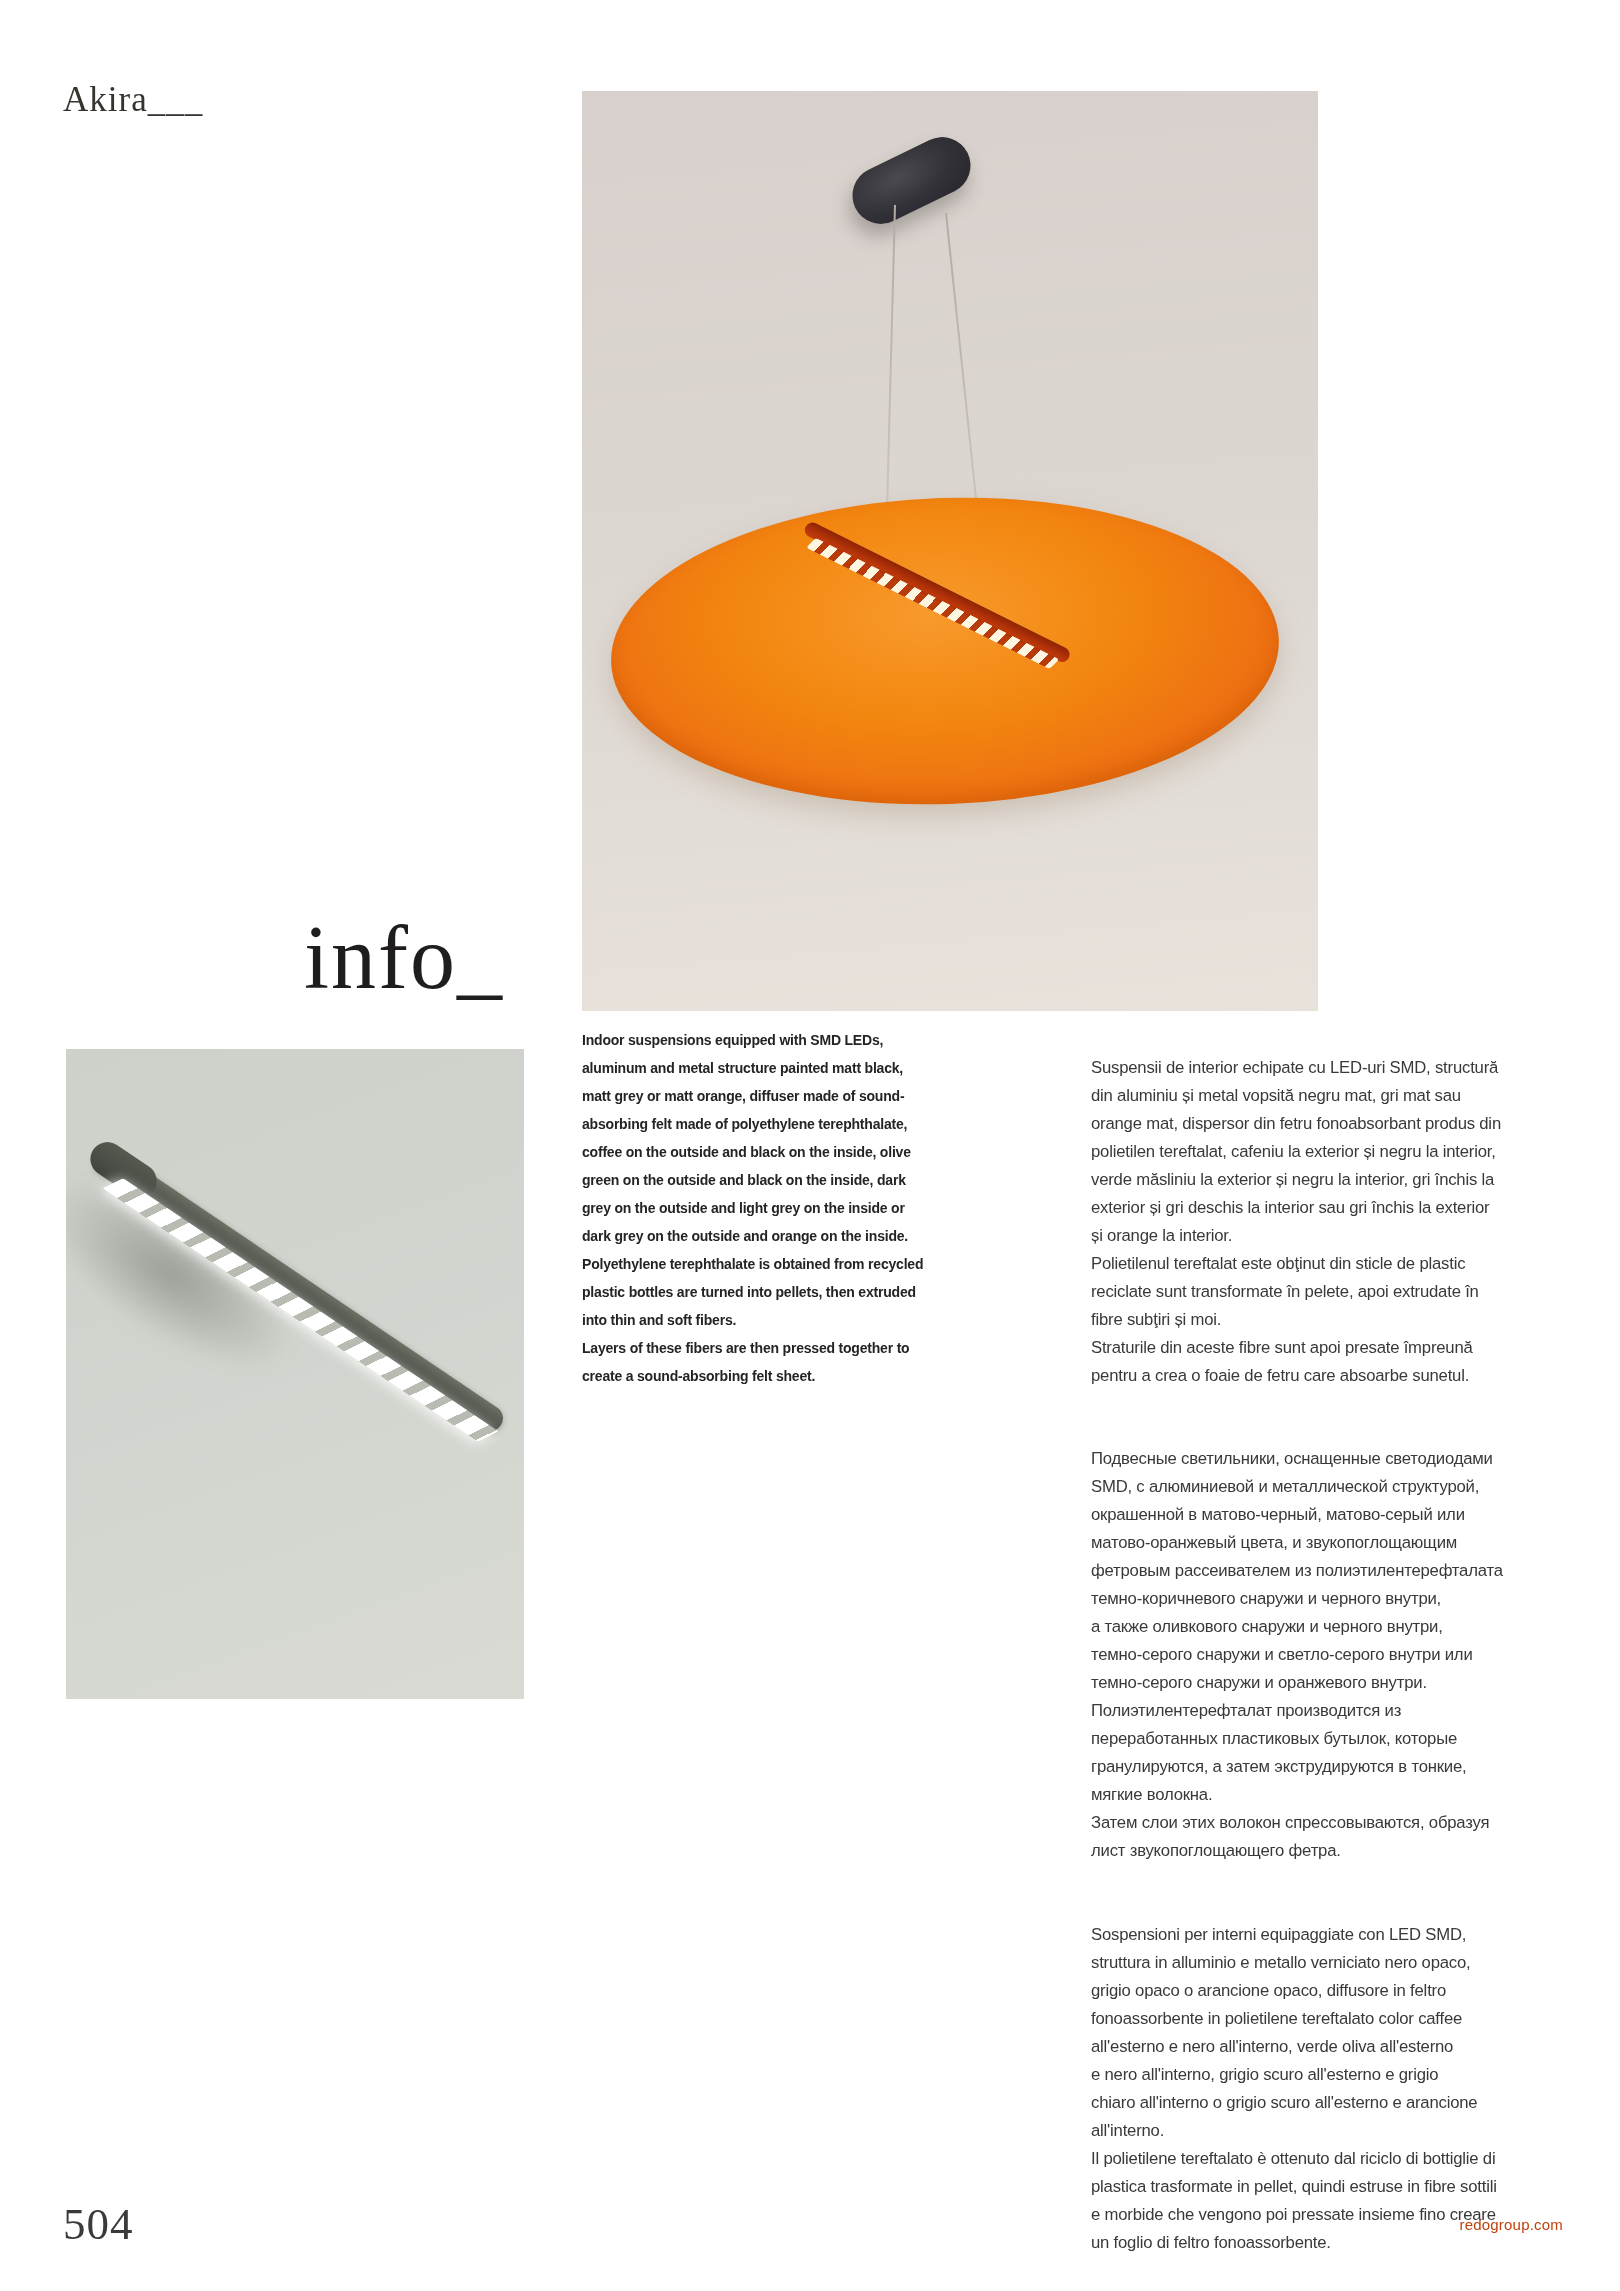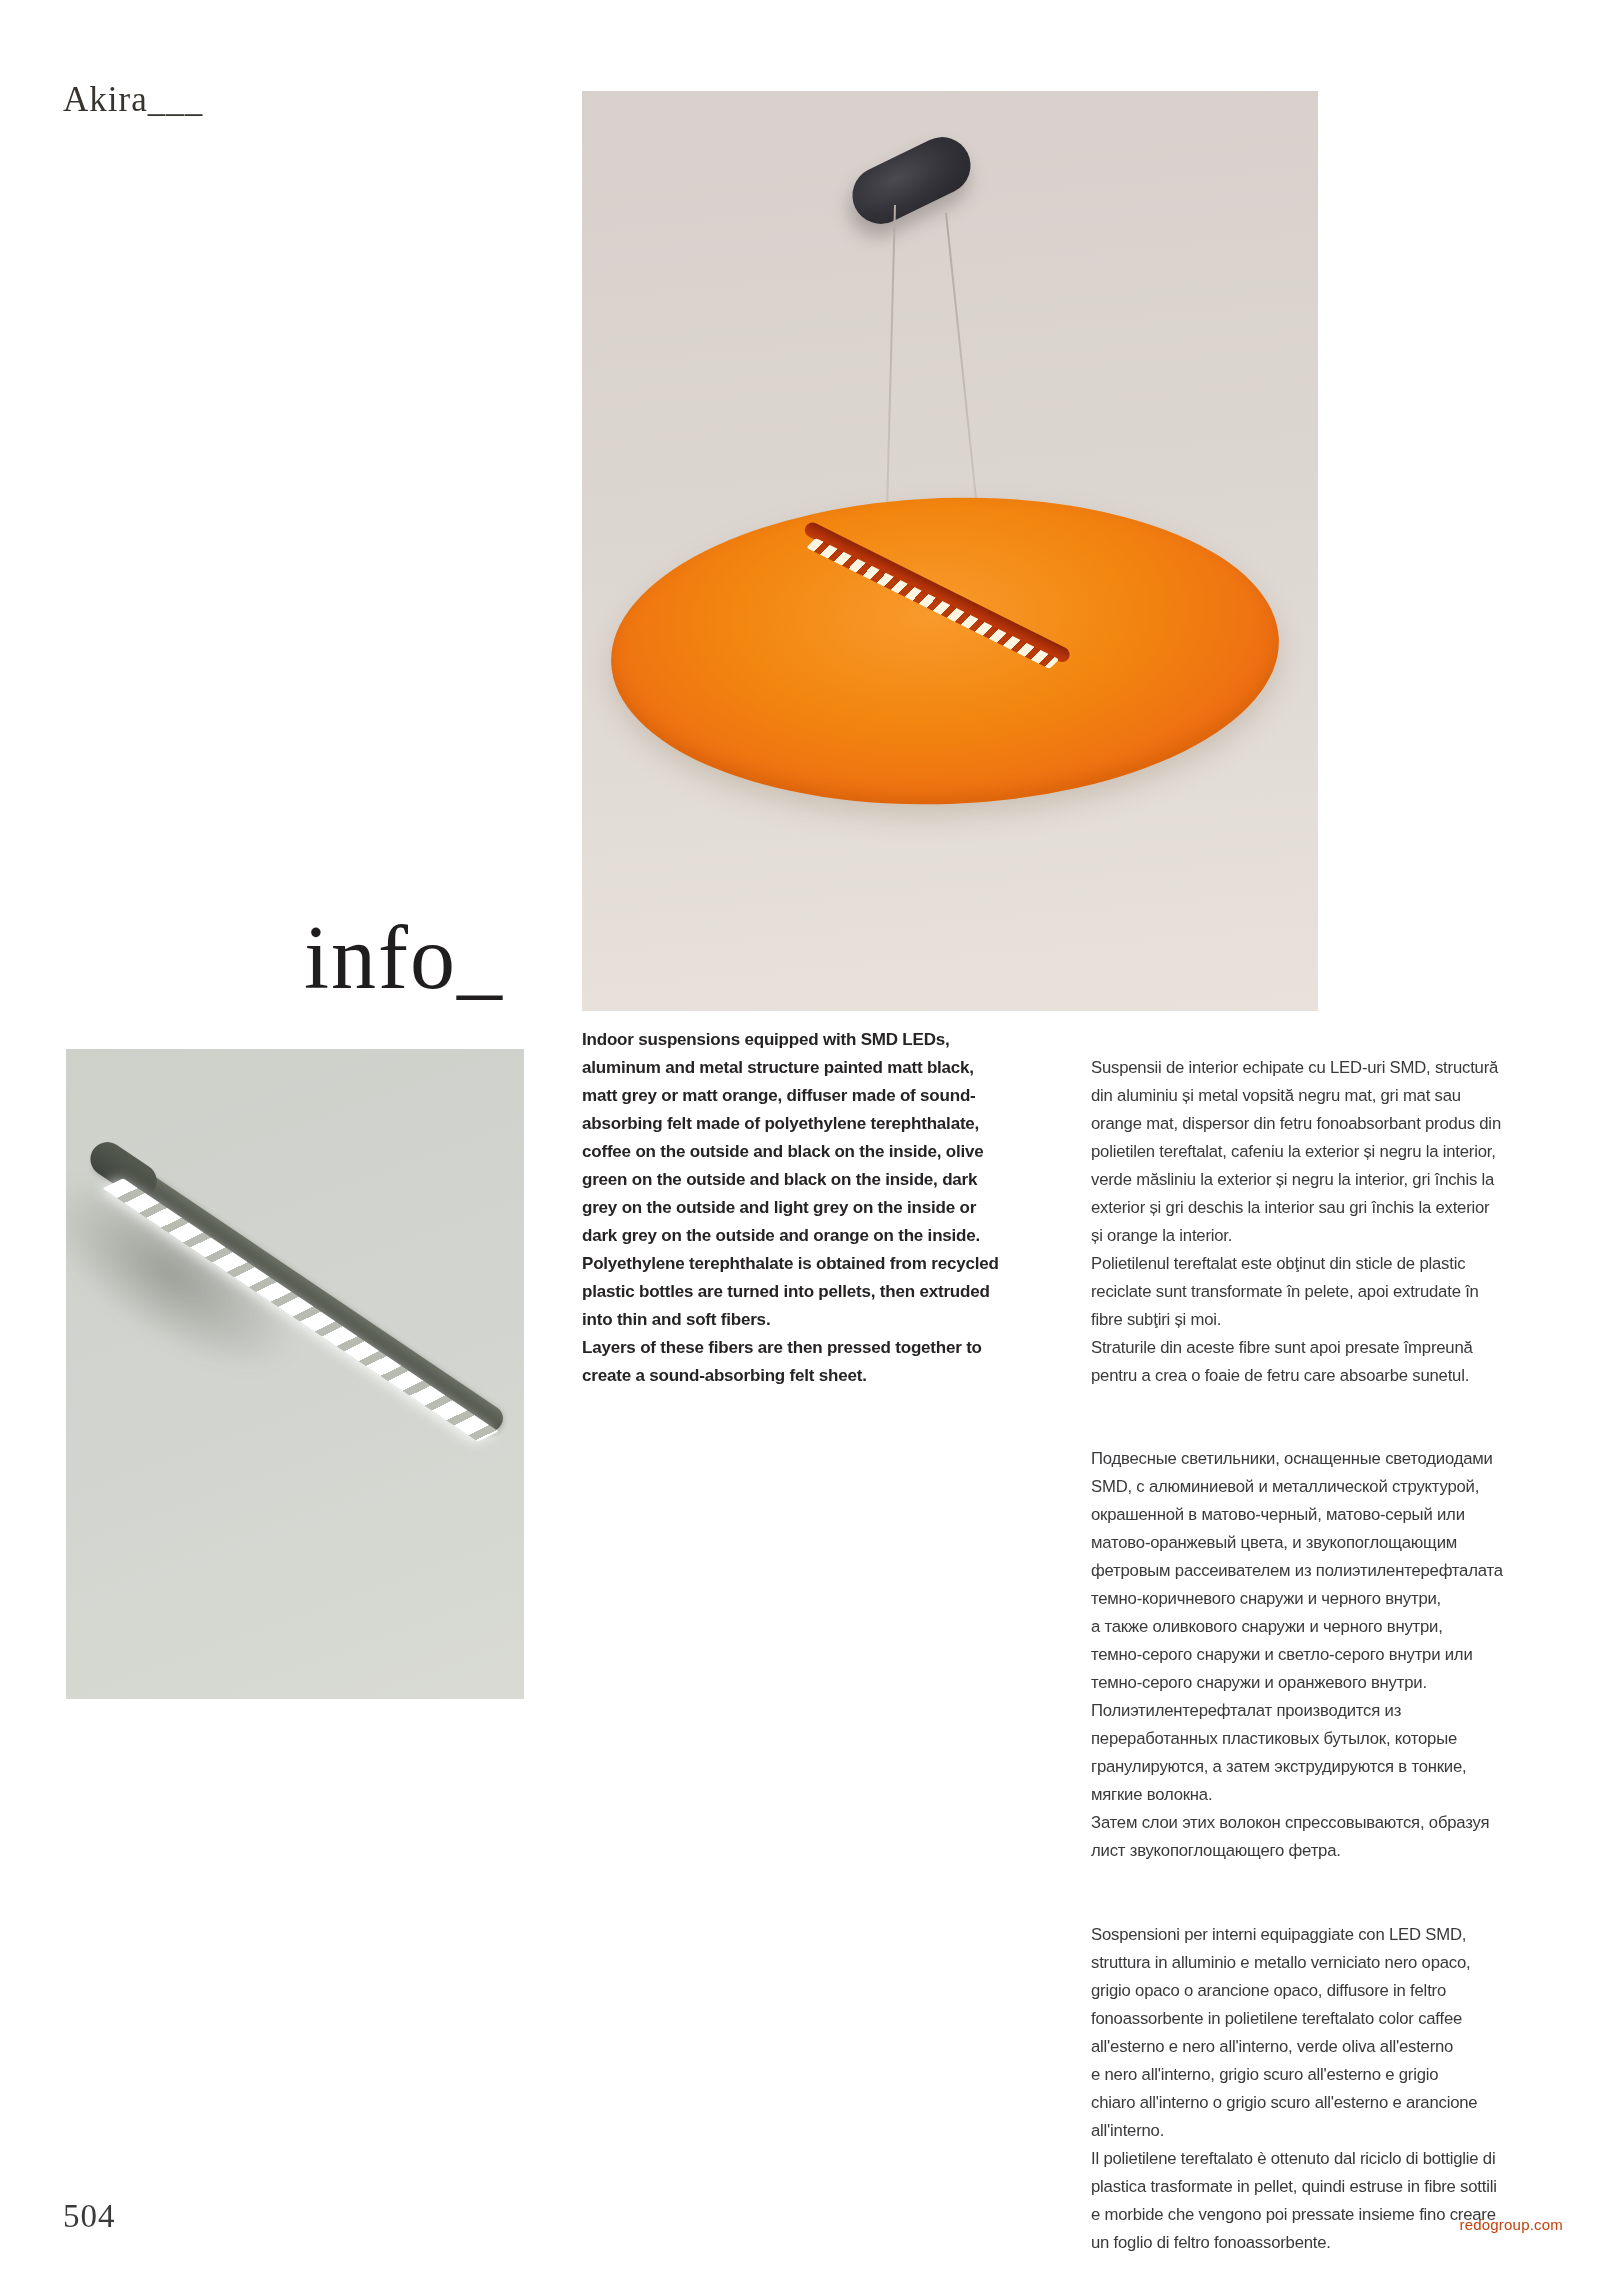--- a/index.html
+++ b/index.html
@@ -17,27 +17,27 @@
     position:absolute;left:304px;top:913px;
     font-family:Liberation Serif, serif;font-weight:400;
     font-size:90px;color:#1f1d1e;line-height:1;letter-spacing:2px;
   }
   
   .col{
     position:absolute;width:495px;
     font-size:16.7px;line-height:28px;letter-spacing:-0.2px;
     color:#39383a;white-space:pre-line;
   }
-  .col-en{left:582px;top:1026px;font-weight:700;font-size:17px;color:#262325;}
+  .col-en{left:582px;top:1026px;font-weight:700;font-size:14px;color:#262325;}
   .col-right{left:1091px;top:1026px;}
   .col-right p{margin:0 0 27.4px 0;white-space:pre-line;}
   
   .page-number{
     position:absolute;left:63px;top:2198px;
-    font-family:"Liberation Serif",serif;font-size:33px;color:#3a3a3a;letter-spacing:1px;
+    font-family:"Liberation Serif",serif;font-size:45px;color:#3a3a3a;letter-spacing:1px;
   }
   .website{
     position:absolute;right:57px;top:2216px;
     font-size:15px;color:#c2410c;letter-spacing:0.2px;
   }
   
   .photo-top{
     position:absolute;left:582px;top:91px;width:736px;height:920px;overflow:hidden;
     background:linear-gradient(175deg,#d7d0cc 0%,#dcd6d1 45%,#e8e2db 100%);
   }

